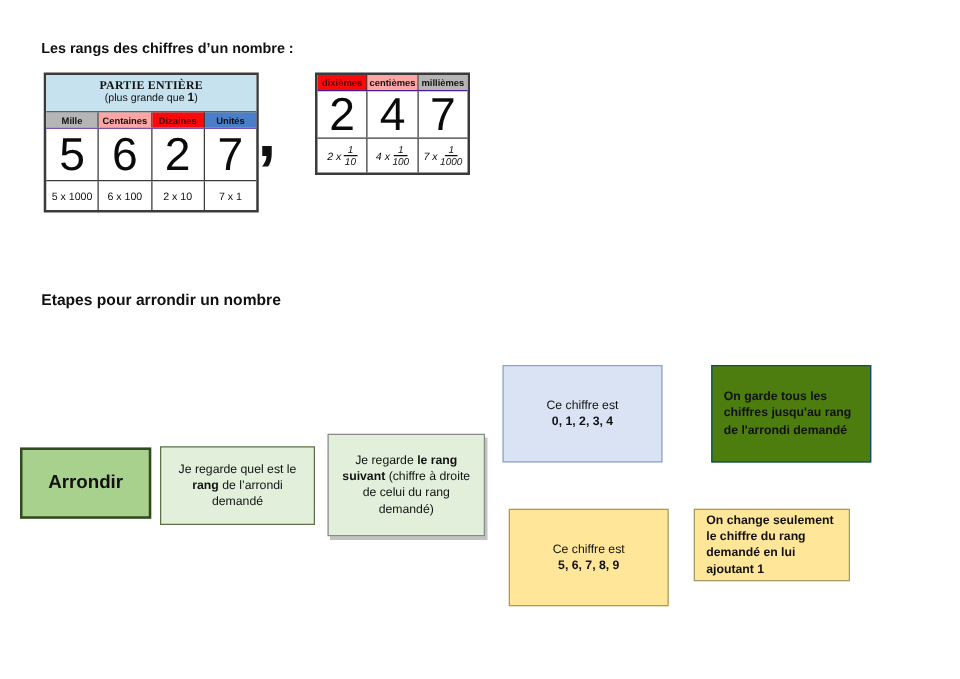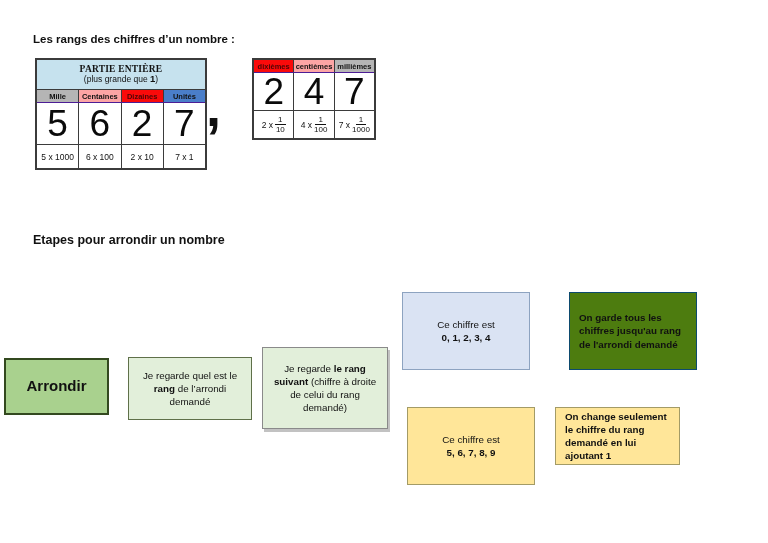--- a/index.html
+++ b/index.html
@@ -30,32 +30,32 @@
   .bg-green { background:#fca5a5; }
   .bg-red   { background:#fa0a0a; color:#4d0606 !important; }
   .bg-blue  { background:#4a7ec9; }
   .row-digits { border-bottom:1px solid #3b3b3b; }
   .tbl-int .row-digits { height:42px; }
   .tbl-dec .row-digits { height:38px; }
   .row-digits .cell { font-size:37px; font-weight:400; color:#0a0a0a; line-height:1; }
   .tbl-int .row-values { height:23px; }
   .tbl-dec .row-values { height:27px; }
   .row-values .cell { font-size:8.5px; color:#111; }
-  .frac-cell { gap:2px; }
+  .frac-cell { gap:2px;font-style:italic; }
   .factor { font-size:8.5px; }
   .frac { display:inline-flex; flex-direction:column; align-items:center; line-height:1.15; }
   .frac .num { font-size:8px; border-bottom:1px solid #111; padding:0 3px; }
   .frac .den { font-size:8px; }
 
   .big-comma { position:absolute; left:206px; top:80px; font-size:54px; font-weight:bold; color:#111; line-height:1; }
 
   
   .fbox { position:absolute; display:flex; flex-direction:column; justify-content:center;
           color:#111; line-height:1.35; }
-  .box-arrondir { left:4px; top:358px; width:105px; height:57px; background:#a9d18e;
+  .box-arrondir { left:16px; top:358px; width:105px; height:57px; background:#a9d18e;
                   border:2px solid #33491f; align-items:center; font-size:15px; font-weight:bold; }
   .box-step1 { left:128px; top:357px; width:124px; height:63px; background:#e2efda;
                border:1px solid #5f7049; text-align:center; font-size:9.8px; padding:3px 6px; }
   .box-step2 { left:262px; top:347px; width:126px; height:82px; background:#e2efda;
                border:1px solid #8a8a8a; box-shadow:2px 3px 0 rgba(120,120,120,.45);
                text-align:center; font-size:9.8px; padding:5px 7px; }
   .box-case { align-items:center; text-align:center; font-size:9.8px; gap:0; }
   .box-low  { left:402px; top:292px; width:128px; height:78px; background:#dae3f3; border:1px solid #8da3c0; }
   .box-high { left:407px; top:407px; width:128px; height:78px; background:#ffe699; border:1px solid #a39b66; }
   .box-action { font-weight:bold; font-size:9.8px; text-align:left; padding:8px 9px; }

